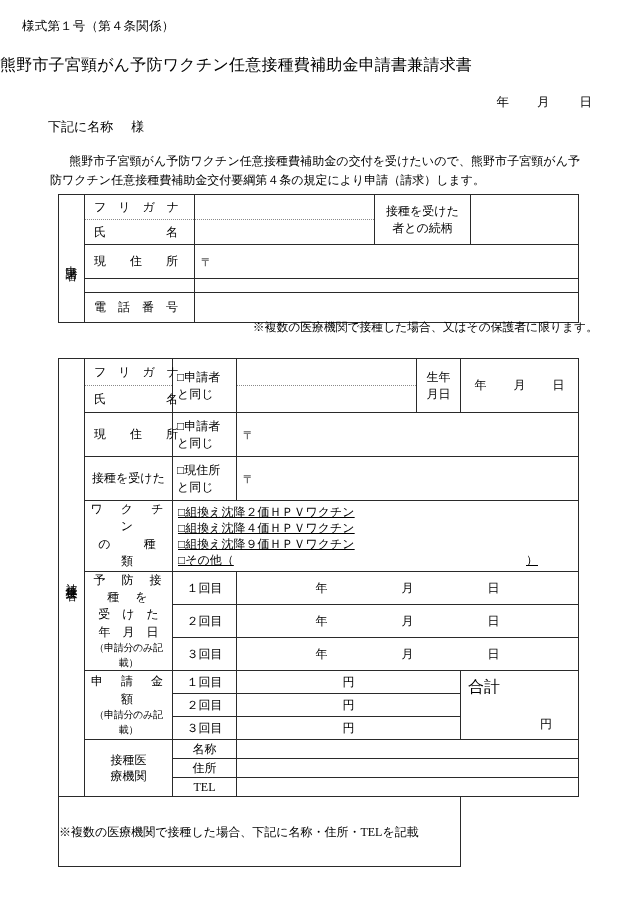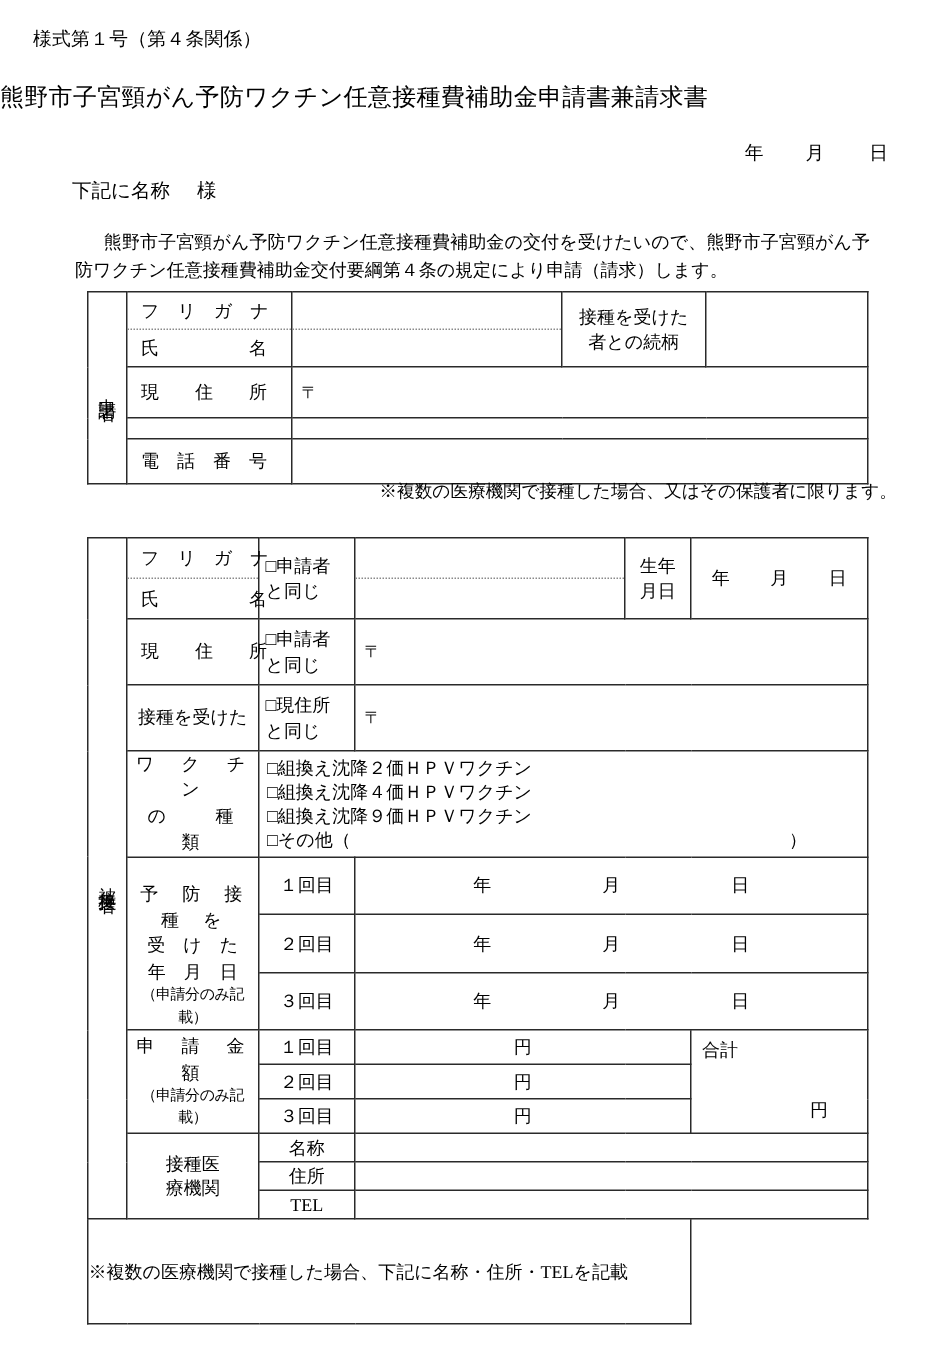--- a/index.html
+++ b/index.html
@@ -82,34 +82,34 @@
   .split-top, .split-bot {
     height: 50%; display: flex; align-items: center;
   }
   .split-top { border-bottom: 1px dotted #8a8a8a; }
 
   .note-right {
     position: absolute; right: 32px; top: 320px;
     font-size: 11.8px; white-space: nowrap;
   }
 
-  .cbline { font-size: 12px; line-height: 1.32; white-space: nowrap; padding-left: 5px; }
+  .cbline { font-size: 12px; line-height: 1.32; white-space: nowrap; padding-left: 5px; text-decoration: underline; }
 
   .ymd { display: flex; justify-content: center; gap: 0; width: 100%; }
   .ymd span { display: inline-block; text-align: center; }
   .ymd .s1 { width: 86px; }
   .ymd .s2 { width: 86px; }
   .ymd .s3 { width: 86px; }
 
   .bd-ymd { display: flex; justify-content: center; width: 100%; }
   .bd-ymd span { display: inline-block; width: 54px; text-align: center; }
 
   .yen-ctr { text-align: center; font-size: 12px; }
   .total-cell { position: relative; }
-  .total-lab { position: absolute; left: 7px; top: 5px; font-size: 12px; }
+  .total-lab { position: absolute; left: 7px; top: 5px; font-size: 16px; }
   .total-yen { position: absolute; right: 26px; bottom: 7px; font-size: 12px; }
 
   .sub-note { font-size: 10px; letter-spacing: -0.3px; }
   .lab-stack { text-align: center; line-height: 1.45; }
   .lab-stack .big { font-size: 12px; letter-spacing: 3px; }
 
   .foot-note { padding: 4px 0 0 8px; font-size: 11px; vertical-align: top; }
   td.blank-box { height: 70px; }
 </style>
 </head>
@@ -276,21 +276,21 @@
           <div class="cbline">□組換え沈降９価ＨＰＶワクチン</div>
           <div class="cbline" style="display:flex; justify-content:space-between; padding-right:40px;">
             <span>□その他（</span>
             <span>）</span>
           </div>
         </td>
       </tr>
 
       <tr>
         <td rowspan="3">
-          <div class="lab-stack" style="padding:0 2px;margin-top:16px;">
+          <div class="lab-stack" style="padding:0 2px;">
             <div class="big" style="letter-spacing:2px">予　防　接　種　を</div>
             <div class="big" style="letter-spacing:0px">受　け　た　年　月　日</div>
             <div class="sub-note">（申請分のみ記載）</div>
           </div>
         </td>
         <td class="lbl-ctr" style="height:24px">１回目</td>
         <td colspan="3">
           <div class="ymd">
             <span class="s1">年</span>
               <span class="s2">月</span>

